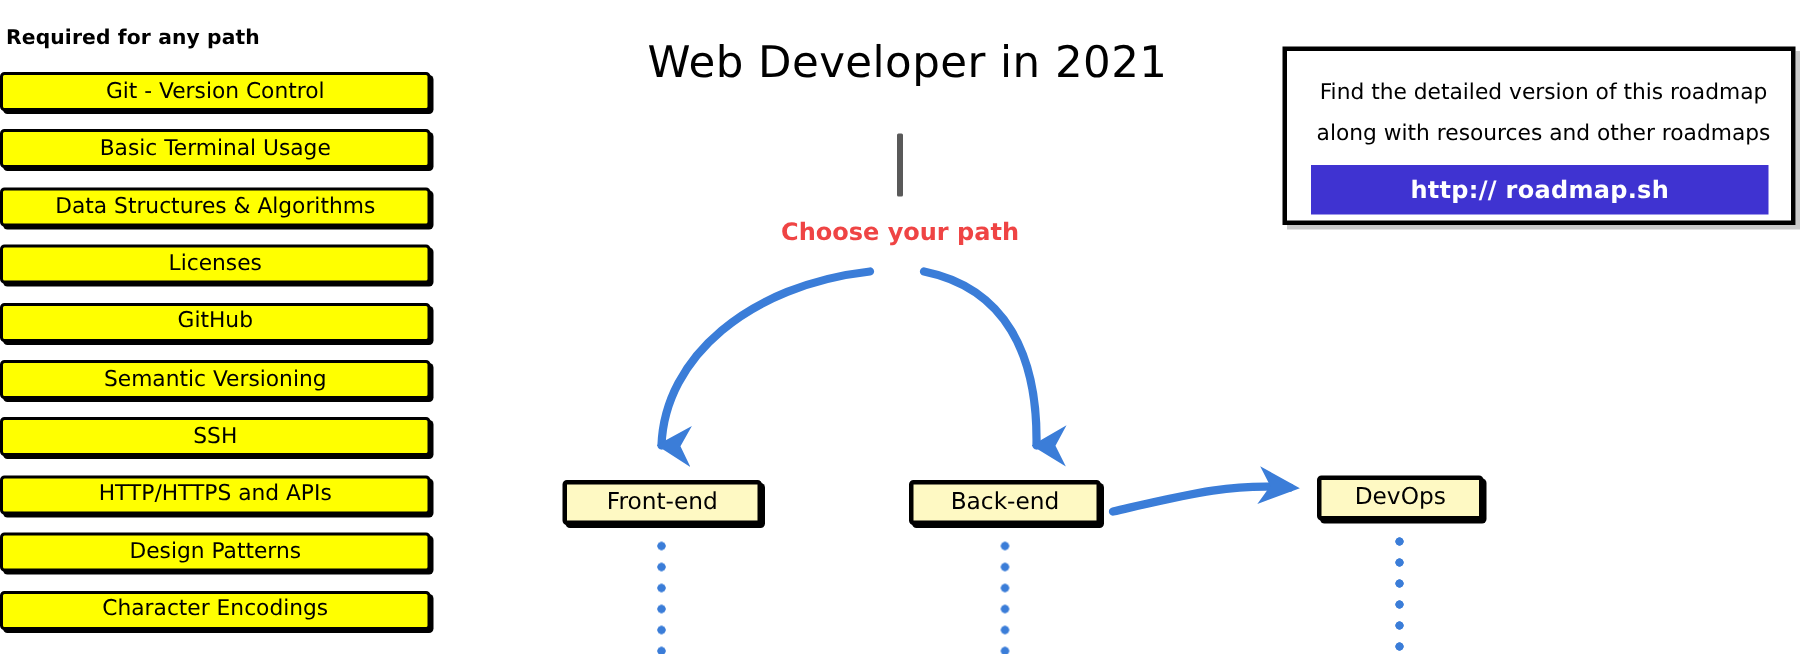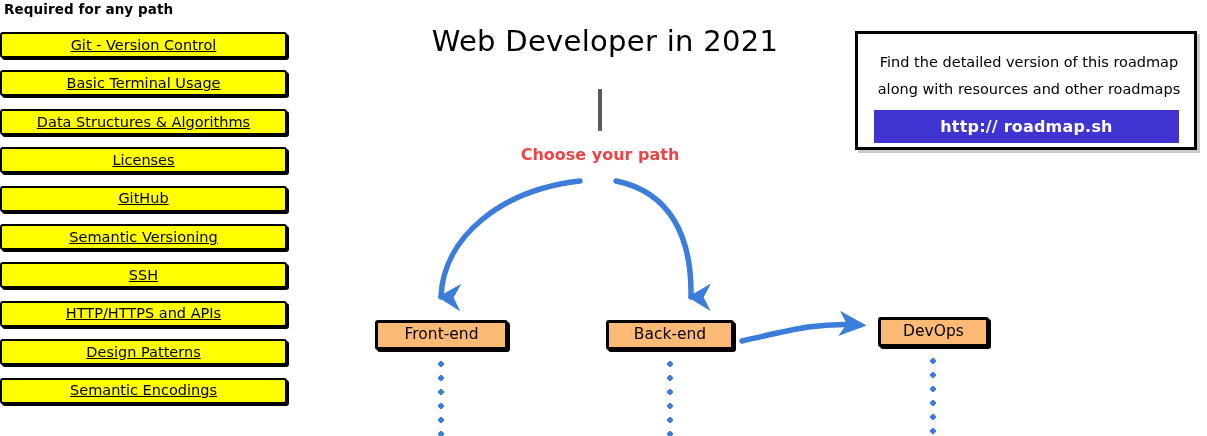--- a/index.html
+++ b/index.html
@@ -11,37 +11,36 @@
     width: 1207px; height: 436px;
     position: relative;
     overflow: hidden;
     font-family: "DejaVu Sans", sans-serif;
     -webkit-font-smoothing: antialiased;
   }
 
   
   #required-section {
     position: absolute;
-    left: 0px; top: 0px;
+    left: 0px; top: 16px;
     width: 300px; height: 420px;
   }
   #required-heading {
     position: absolute;
     left: 4px; top: 1px;
     font-size: 13.5px;
     font-weight: 700;
     color: #000000;
     letter-spacing: 0.1px;
     white-space: nowrap;
   }
   #required-list {
     position: absolute;
     left: 0px; top: 32px;
     width: 300px;
-    text-decoration: underline;
   }
   .req-item {
     position: relative;
     width: 287px;
     height: 26px;
     margin-bottom: 12.4px;
     background: #FFFF00;
     border: 2.5px solid #000000;
     border-radius: 3px;
     box-shadow: 2px 2px 0 0 #000000;
@@ -94,21 +93,21 @@
     position: absolute;
     left: 0; top: 0;
     width: 1207px; height: 436px;
     pointer-events: none;
   }
 
   
   .path-box {
     position: absolute;
     height: 30px;
-    background: #fdba74;
+    background: #fef9c3;
     border: 3px solid #000000;
     border-radius: 3px;
     box-shadow: 2px 2px 0 0 #000000;
     display: flex;
     align-items: center;
     justify-content: center;
   }
   .path-box-label {
     font-size: 15.5px;
     font-weight: 400;
@@ -208,21 +207,21 @@
 
     <div class="req-item">
       <span class="req-item-label">HTTP/HTTPS and APIs</span>
     </div>
 
     <div class="req-item">
       <span class="req-item-label">Design Patterns</span>
     </div>
 
     <div class="req-item">
-      <span class="req-item-label">Semantic Encodings</span>
+      <span class="req-item-label">Character Encodings</span>
     </div>
 
   </div>
 </div>
 
 <div id="title-block">
   <div id="main-title">Web Developer in 2021</div>
 </div>
 
 <div id="trunk-line"></div>

